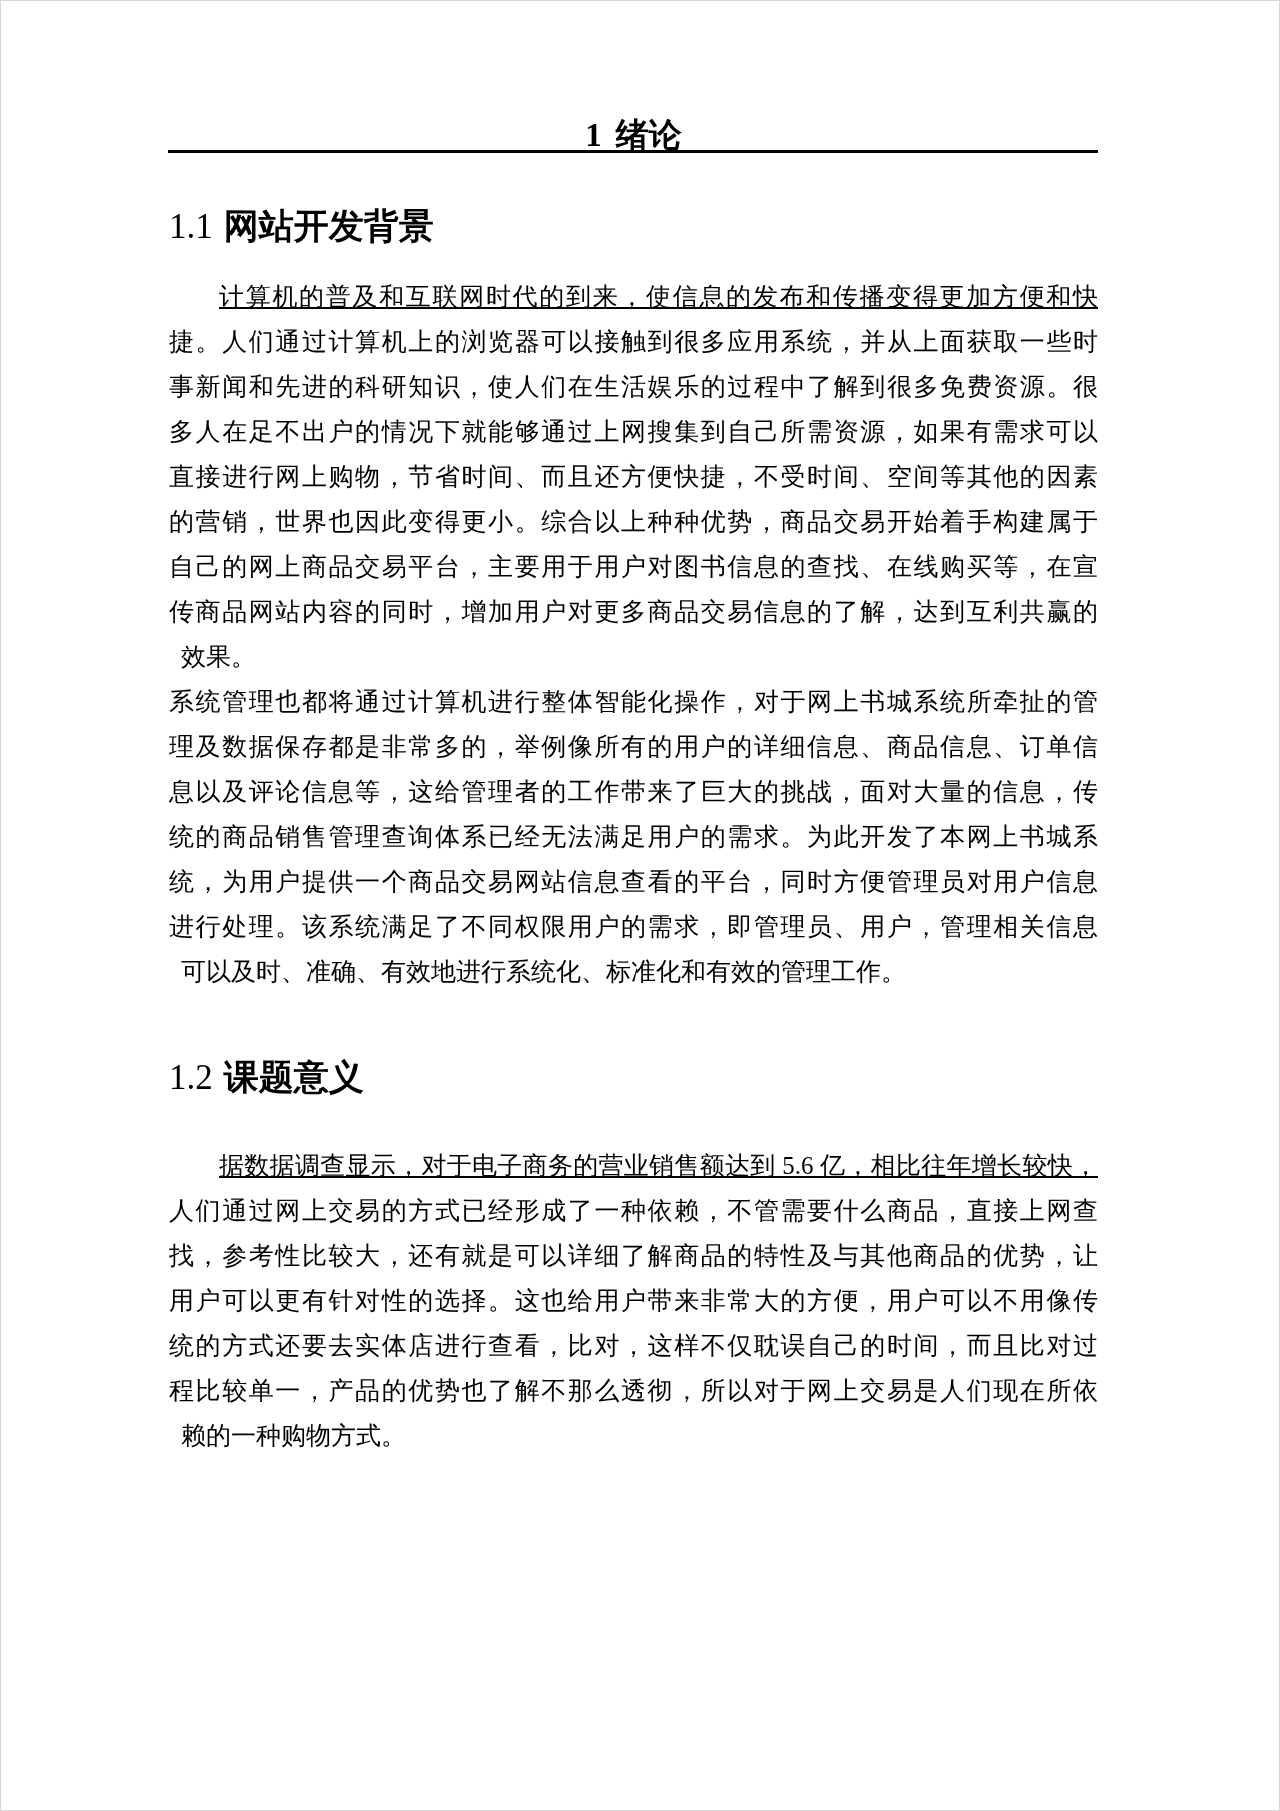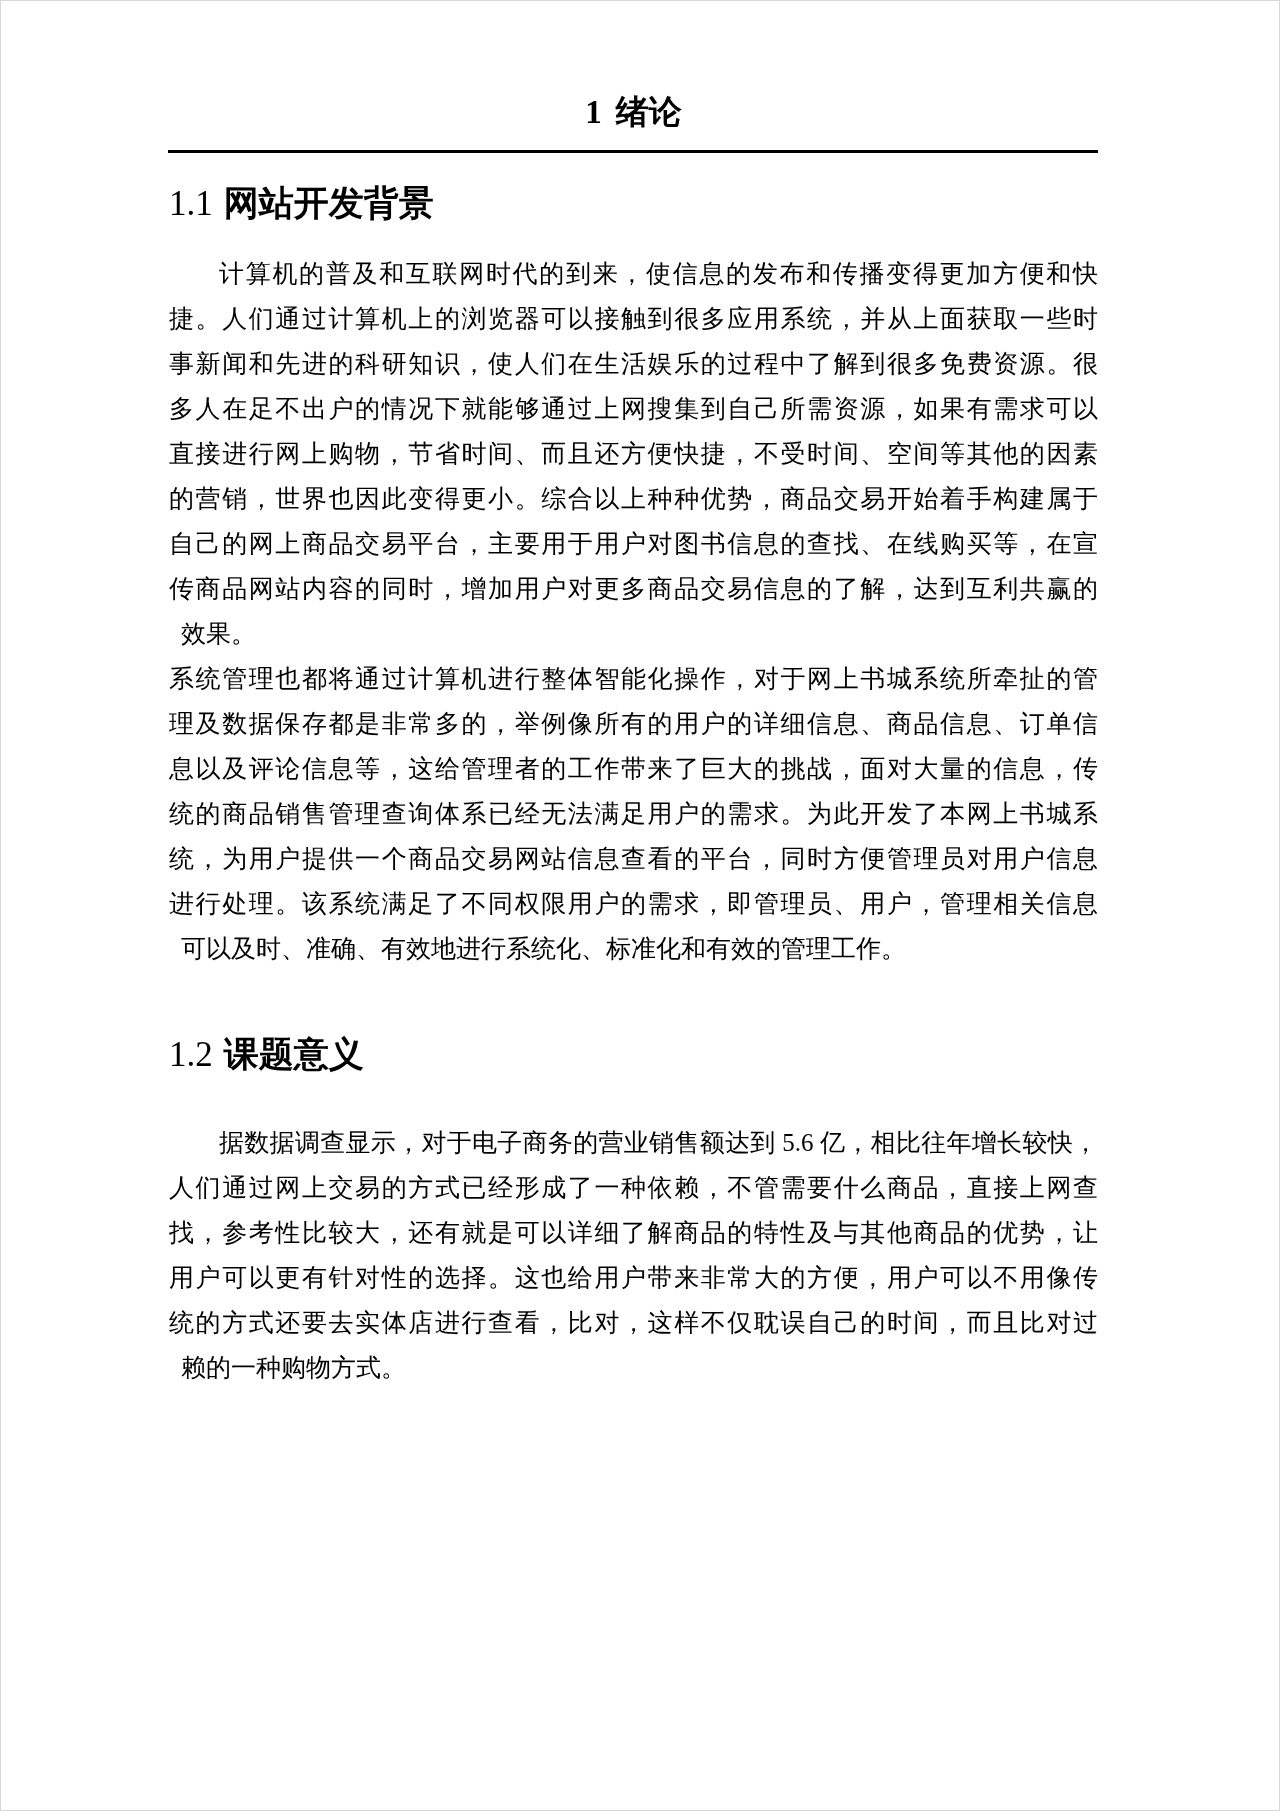--- a/index.html
+++ b/index.html
@@ -20,21 +20,21 @@
     left: 167px;
     width: 930px;
     height: 3px;
     background: #000000;
   }
   .content {
     position: absolute;
     top: 0;
     left: 168px;
     width: 929px;
-    padding-top: 89px;
+    padding-top: 112px;
   }
   .doc-title {
     text-align: center;
     font-size: 33px;
     line-height: 44px;
     font-weight: bold;
     margin: 0;
   }
   .doc-title .title-num {
     font-family: "Liberation Serif", "DejaVu Serif", serif;
@@ -62,21 +62,21 @@
     margin: 28px 0 0 0;
     font-size: 25px;
     line-height: 45px;
   }
   .para + .para { margin-top: 0; }
   #doc-body > .para:last-child { margin-top: 46px; }
   .para .line {
     text-align: justify;
     text-align-last: justify;
   }
-  .para .line.first { text-indent: 2em; }
+  .para .line.first { text-indent: 2em; text-decoration: underline; }
   .para .line.last { text-align-last: left; margin-left: 12px; }
 </style>
 </head>
 <body>
 
 <div class="header-rule"></div>
 
 <div class="content">
   <div class="doc-title">
     <span class="title-num">1</span><span class="title-text">绪论</span>
@@ -103,16 +103,17 @@
         <div class="line">进行处理。该系统满足了不同权限用户的需求，即管理员、用户，管理相关信息</div>
         <div class="line last">可以及时、准确、有效地进行系统化、标准化和有效的管理工作。</div>
       </div>
       <div class="section-heading"><span class="heading-num">1.2</span><span class="heading-text">课题意义</span></div>
       <div class="para">
         <div class="line first">据数据调查显示，对于电子商务的营业销售额达到 5.6 亿，相比往年增长较快，</div>
         <div class="line">人们通过网上交易的方式已经形成了一种依赖，不管需要什么商品，直接上网查</div>
         <div class="line">找，参考性比较大，还有就是可以详细了解商品的特性及与其他商品的优势，让</div>
         <div class="line">用户可以更有针对性的选择。这也给用户带来非常大的方便，用户可以不用像传</div>
         <div class="line">统的方式还要去实体店进行查看，比对，这样不仅耽误自己的时间，而且比对过</div>
+        <div class="line">程比较单一，产品的优势也了解不那么透彻，所以对于网上交易是人们现在所依</div>
         <div class="line last">赖的一种购物方式。</div>
       </div>
     </div>
 </div>
 
 </body></html>

